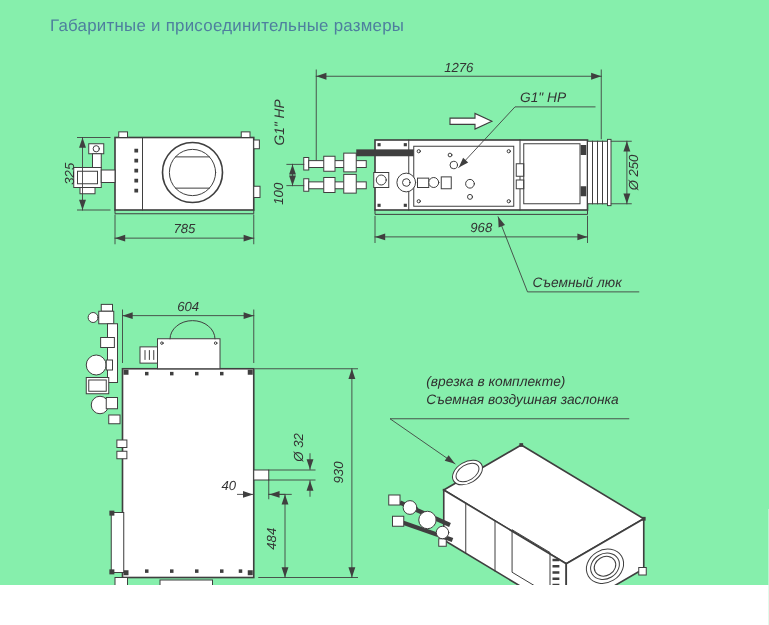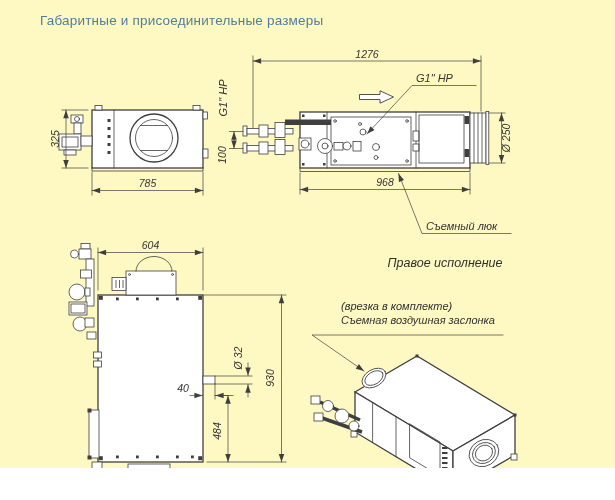--- a/index.html
+++ b/index.html
@@ -1,17 +1,17 @@
 <!DOCTYPE html>
 <html><head>
 <meta charset="utf-8">
 <style>
   html,body { margin:0; padding:0; background:#ffffff; }
   body { font-family:"Liberation Sans", sans-serif; }
-  .screen { position:relative; width:615px; height:468px; background:#fef9c3; overflow:hidden; }
+  .screen { position:relative; width:615px; height:468px; background:#86efac; overflow:hidden; }
   .page-title { position:absolute; left:40px; top:13px; font-size:13.5px; color:#4e7f9e; letter-spacing:.2px; }
   .iso-heading { position:absolute; left:365px; top:256px; width:160px; text-align:center;
                  font-style:italic; font-size:12.5px; color:#2f2f2f; }
   .damper-label { position:absolute; left:341px; top:299px; font-style:italic; font-size:11px;
                   color:#2f2f2f; line-height:1.3; }
   svg { position:absolute; overflow:visible; }
   .ln { stroke:#3f3f3f; fill:none; stroke-linecap:square; }
   .o  { stroke-width:1.3; }
   .i  { stroke-width:0.8; }
   .d  { stroke-width:0.7; }
@@ -235,21 +235,20 @@
       <path class="ln d" d="M170,157.5 V224" marker-start="url(#aC)" marker-end="url(#aC)"></path>
       <text class="dim" transform="translate(163,193) rotate(-90)" text-anchor="middle">484</text>
     </g>
     <g>
       <path class="ln d" d="M146,57 H228 M149,224 H228"></path>
       <path class="ln d" d="M223.5,57 V224" marker-start="url(#aC)" marker-end="url(#aC)"></path>
       <text class="dim" transform="translate(216,140) rotate(-90)" text-anchor="middle">930</text>
     </g>
   </svg>
 
-  <div class="iso-heading">Правое исполнение</div>
   <div class="damper-label">
     <div>(врезка в комплекте)</div>
     <div>Съемная воздушная заслонка</div>
   </div>
 
   <svg style="left:298px; top:328px;" width="317" height="172" viewBox="0 0 317 172">
     <defs>
       <marker id="aE" viewBox="0 0 10 8" refX="10" refY="4" markerWidth="9" markerHeight="6.5" orient="auto-start-reverse" markerUnits="userSpaceOnUse">
         <path d="M10,4 L0,0.6 L0,7.4 Z" fill="#3f3f3f"></path>
       </marker>

